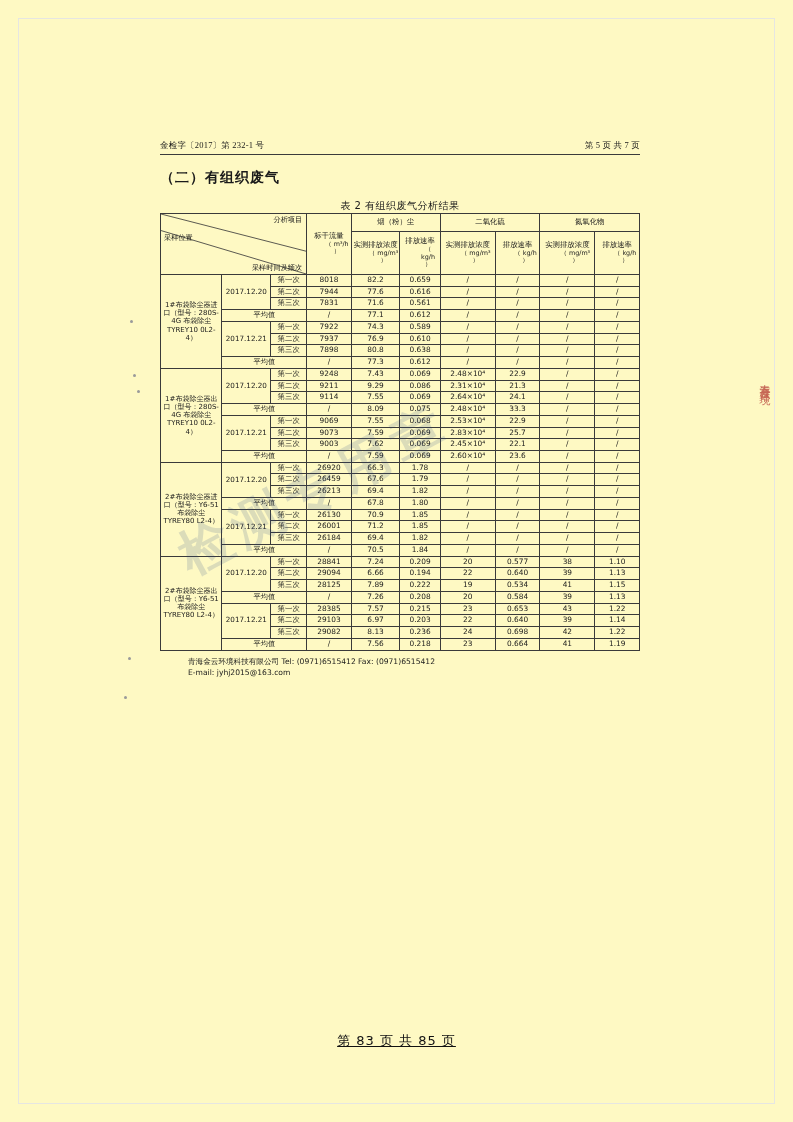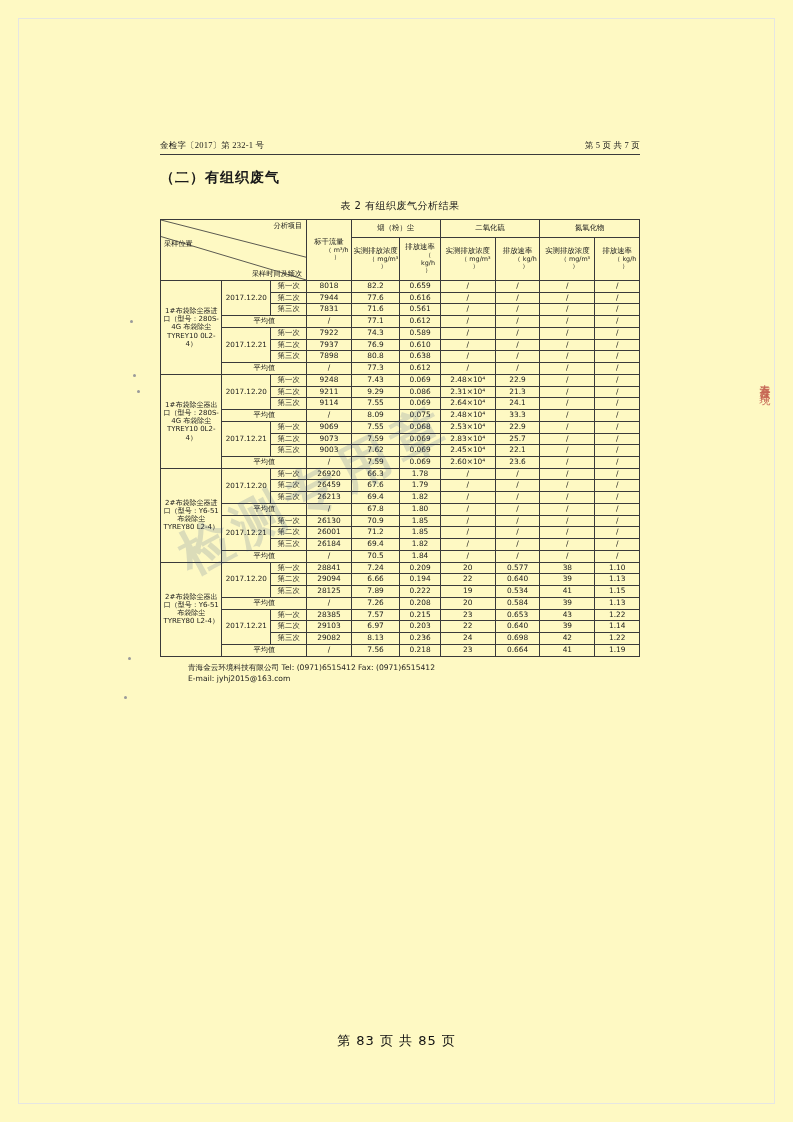--- a/index.html
+++ b/index.html
@@ -46,21 +46,20 @@
     letter-spacing:1px;
   }
   .tbl-caption{
     margin-top:12px;
     text-align:center;
     font-size:10px;
     font-family:"DejaVu Sans", sans-serif;
     letter-spacing:.5px;
   }
   table.data{
-    margin-top:6px;
     border-collapse:collapse;
     width:480px;
     table-layout:fixed;
     font-size:7.4px;
     font-family:"DejaVu Sans", sans-serif;
   }
   table.data td,table.data th{
     border:1px solid #3a3a3a;
     text-align:center;
     vertical-align:middle;
@@ -96,20 +95,21 @@
   }
   .pagenum{
     position:absolute;
     left:0;right:0;
     top:1032px;
     text-align:center;
     font-family:"DejaVu Sans", sans-serif;
     font-size:13px;
     letter-spacing:1px;
     color:#111;
+    text-decoration:underline;
   }
   
   .watermark{
     position:absolute;
     left:215px;top:430px;
     width:330px;height:300px;
     opacity:.16;
     transform:rotate(-28deg);
     font-family:"DejaVu Sans", sans-serif;
     font-size:52px;

